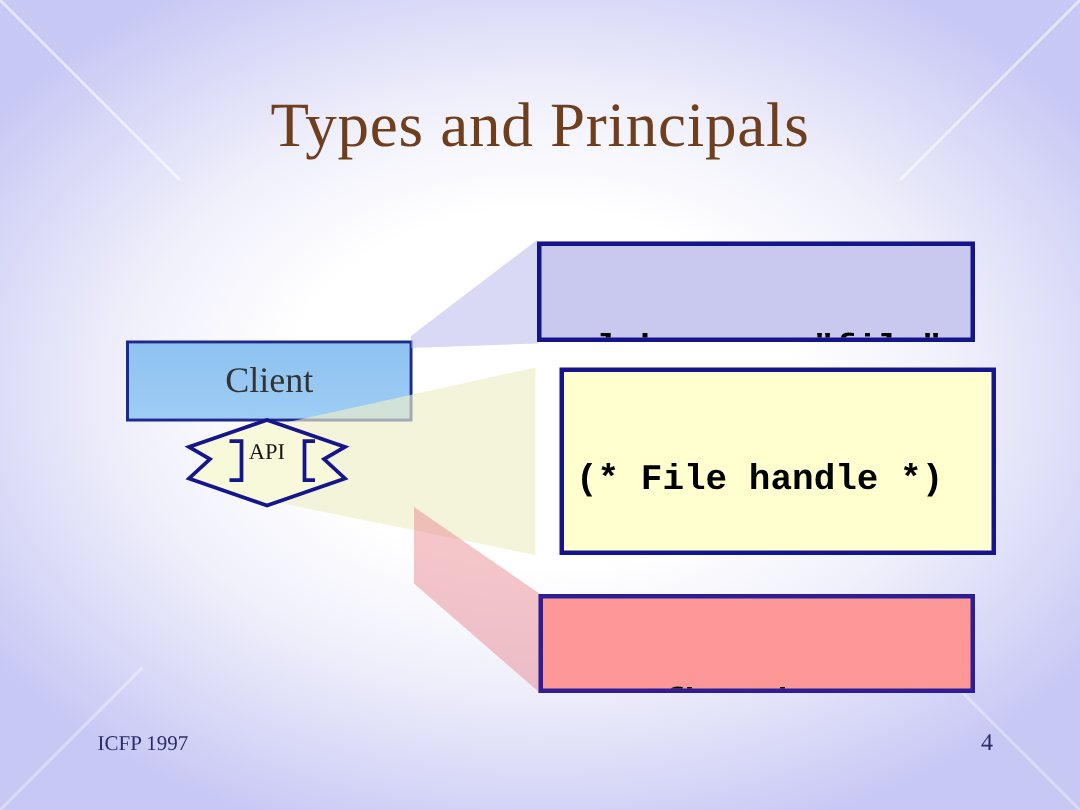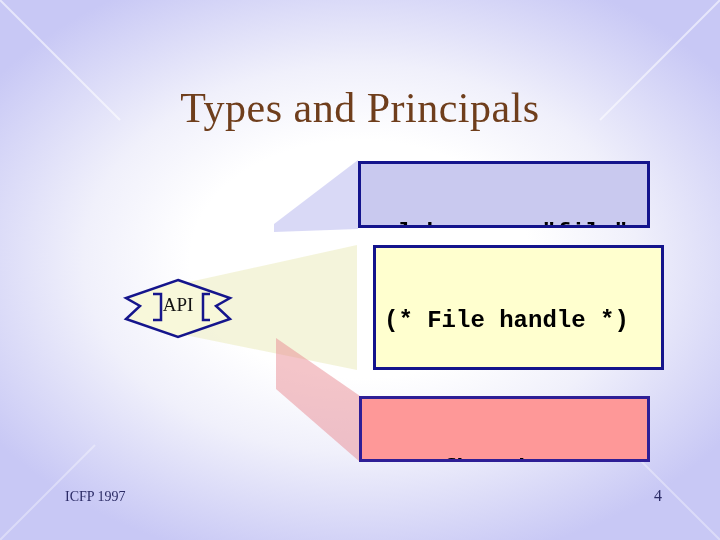--- a/index.html
+++ b/index.html
@@ -8,21 +8,21 @@
     width:720px;height:540px;
     overflow:hidden;
     font-family:"Liberation Serif", serif;
     background:
       radial-gradient(ellipse 62% 58% at 50% 48%, #ffffff 38%, #f0f0fb 62%, #c8c8f5 100%);
   }
   svg{display:block;}
   .layer{position:absolute;left:0;top:0;width:720px;height:540px;pointer-events:none;}
 
   .title{
-    position:absolute;left:0;top:84px;width:720px;
+    position:absolute;left:0;top:60px;width:720px;
     text-align:center;
     font-size:42px;
     color:#6f3e1c;
     letter-spacing:0.5px;
   }
 
   .node-box{
     position:absolute;
     box-sizing:border-box;
     display:flex;align-items:center;justify-content:center;
@@ -39,21 +39,21 @@
     background:#fe9898;
     border-color:#2e1e96;
     color:#5c3227;
     font-size:24px;
   }
 
   .api-arrow-svg{position:absolute;left:120px;top:274px;}
   .api-label{
     position:absolute;left:150px;top:294px;width:56px;
     text-align:center;
-    font-size:19px;color:#141414;
+    font-size:15px;color:#141414;
   }
 
   .code-box{
     position:absolute;
     box-sizing:border-box;
     border:3px solid #14148c;
     font-family:"Liberation Mono","DejaVu Sans Mono",monospace;
     font-weight:700;
     font-size:24px;
     color:#000000;
@@ -99,20 +99,23 @@
 
   <svg class="layer" width="720" height="540" viewBox="0 0 720 540">
     <line x1="0" y1="0" x2="120" y2="120" stroke="rgba(255,255,255,0.55)" stroke-width="2"></line>
     <line x1="720" y1="0" x2="600" y2="120" stroke="rgba(255,255,255,0.55)" stroke-width="2"></line>
     <line x1="0" y1="540" x2="95" y2="445" stroke="rgba(255,255,255,0.35)" stroke-width="2"></line>
     <line x1="720" y1="540" x2="625" y2="445" stroke="rgba(255,255,255,0.35)" stroke-width="2"></line>
   </svg>
 
   <div class="title">Types and Principals</div>
 
+  <div class="node-box client-box">
+    <span>Client</span>
+  </div>
 
   <svg class="layer" width="720" height="540" viewBox="0 0 720 540">
     <polygon points="274,224 358,160 358,229 274,232" fill="#aaaaeb" fill-opacity="0.45"></polygon>
     <polygon points="180,284 357,245 357,370 180,334" fill="#eeeec8" fill-opacity="0.65"></polygon>
     <polygon points="276,338 360,396 360,462 276,389" fill="#e8848c" fill-opacity="0.47"></polygon>
   </svg>
 
   <svg class="api-arrow-svg" width="116" height="68" viewBox="0 0 116 68">
     <polygon points="58,6 110,24 96,32 110,45 58,63 6,45 20,32 6,24" fill="#f8f8da" stroke="#15158c" stroke-width="2.5" stroke-linejoin="miter"></polygon>
     <path d="M 33,20 L 41,20 L 41,46 L 33,46" fill="none" stroke="#15158c" stroke-width="2.5"></path>

